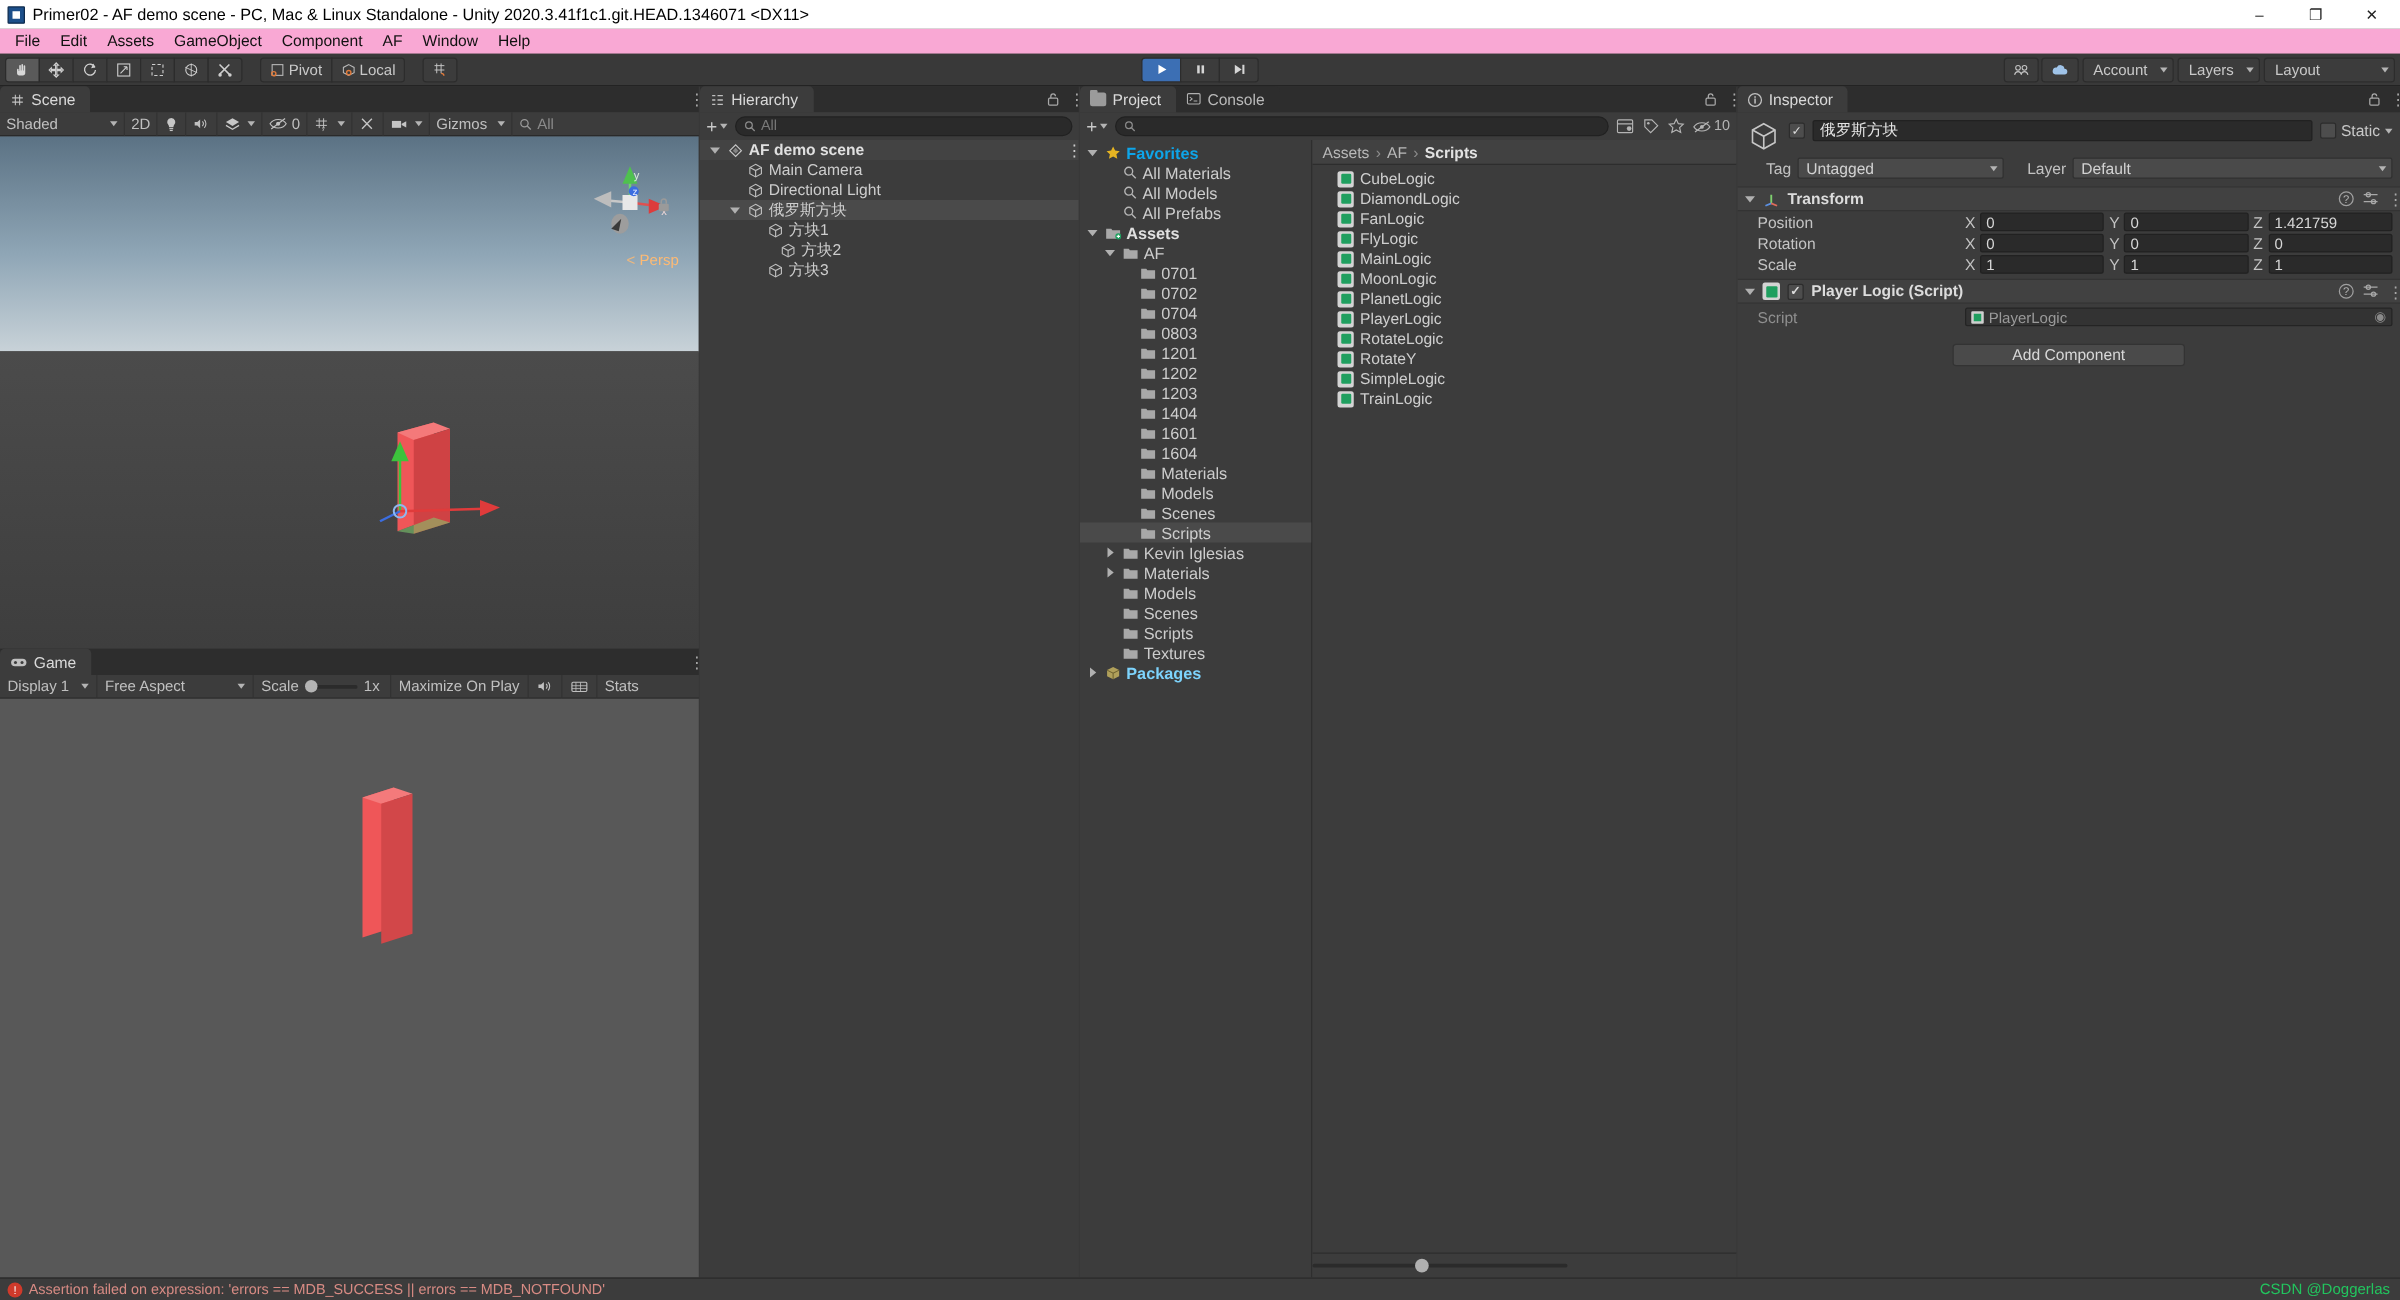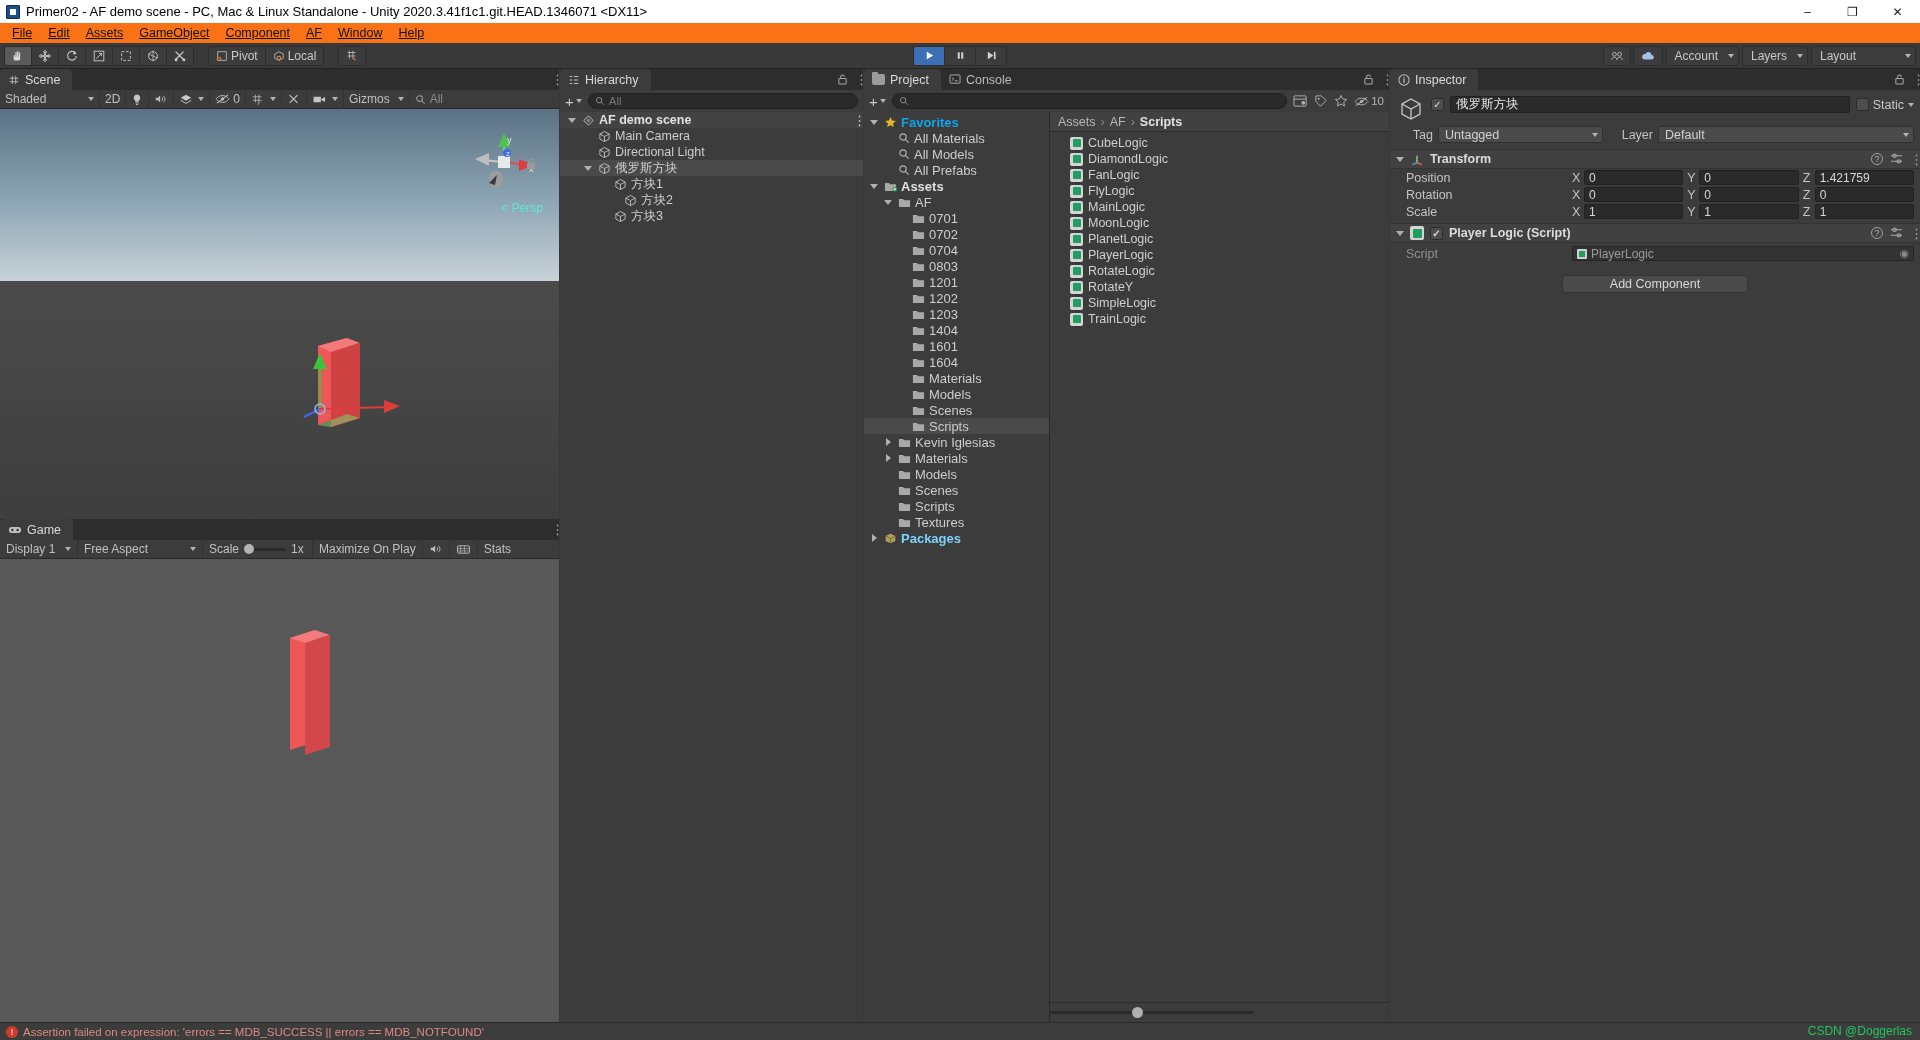--- a/index.html
+++ b/index.html
@@ -30,22 +30,22 @@
     width: 6px; height: 6px; background: #ffffff;
   }
   .win-controls { position: absolute; right: 0; top: 0; height: 23px; display: flex; }
   .win-btn {
     width: 45px; height: 23px; display: flex; align-items: center; justify-content: center;
     color: #222; font-size: 12px;
   }
 
   
   .menubar {
-    height: 20px; background: #f97316; color: #111;
-    display: flex; align-items: center; padding-left: 4px; font-size: 12.5px; text-decoration: underline;
+    height: 20px; background: #f9a8d4; color: #111;
+    display: flex; align-items: center; padding-left: 4px; font-size: 12.5px;
   }
   .menubar .mi { padding: 2px 8px; cursor: default; }
 
   
   .toolbar {
     height: 26px; background: #393939; border-bottom: 1px solid #232323;
     display: flex; align-items: center; padding: 0 4px; position: relative;
   }
   .tgroup { display: flex; align-items: center; }
   .tbtn {
@@ -477,21 +477,21 @@
             <path d="M64 38 L50 44 L50 32 Z" fill="#dd3c3c"></path>
             <text x="60" y="45" fill="#f0d8d8" font-size="9" font-family="Liberation Sans">x</text>
             <path d="M35 35 L12 33" stroke="#c8c8c8" stroke-width="2"></path>
             <path d="M6 32 L20 26 L20 39 Z" fill="#bdbdbd"></path>
             <rect x="29" y="29" width="12" height="12" fill="#e8e8e8"></rect>
             <circle cx="38" cy="26" r="4" fill="#3b6de0"></circle>
             <text x="37" y="29" fill="#dfe8ff" font-size="8" font-family="Liberation Sans">z</text>
             <ellipse cx="27" cy="52" rx="7" ry="8" fill="#9d9d9d"></ellipse>
             <path d="M28 48 L20 56 L26 58 Z" fill="#3a3a3a"></path>
           </svg>
-          <div style="position:absolute;right:16px;top:92px;font-size:12px;color:#5eead4;">
+          <div style="position:absolute;right:16px;top:92px;font-size:12px;color:#fdba74;">
             <span style="opacity:.85">&lt; </span><span>Persp</span>
           </div>
           <svg style="position:absolute;right:22px;top:48px;" width="12" height="14" viewBox="0 0 12 14">
             <rect x="2" y="6" width="8" height="6" rx="1" fill="#9a9a9a"></rect>
             <path d="M4 6V4.2a2 2 0 0 1 4 0V6" fill="none" stroke="#9a9a9a" stroke-width="1.2"></path>
           </svg>
         </div>
       </div>
     </div>
 

